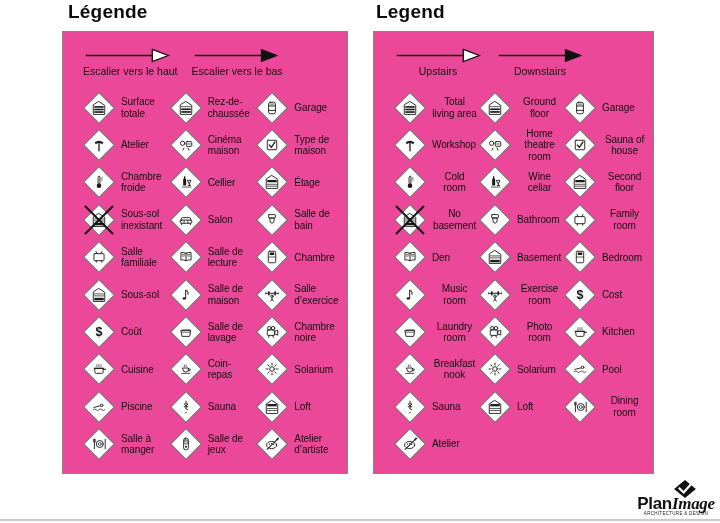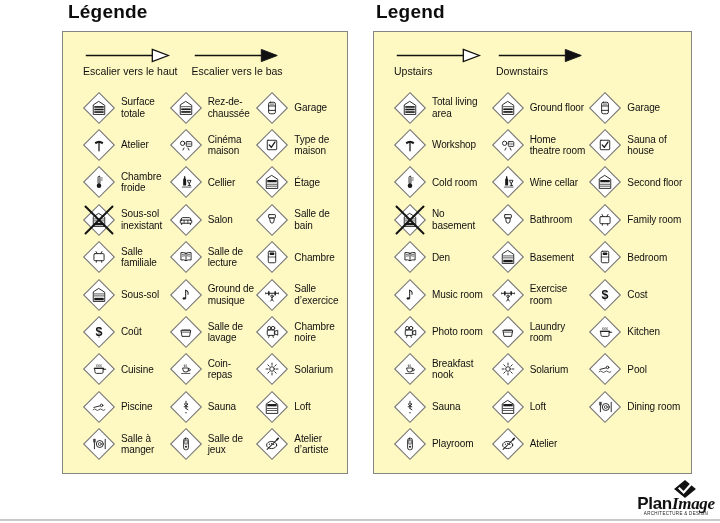--- a/index.html
+++ b/index.html
@@ -11,26 +11,26 @@
     -webkit-font-smoothing:antialiased;
   }
   .panel-title{
     position:absolute;top:1px;
     font-size:19px;font-weight:bold;letter-spacing:.2px;color:#0d0d0d;
   }
   #title-fr{left:68px;}
   #title-en{left:376px;}
   .panel{
     position:absolute;top:31px;height:443px;
-    border:1px solid #858585;background:#fef9c3;
+    border:1px solid #858585;background:#ec4899;
     box-sizing:border-box;
     padding:13px 6px 6px 18px;
   }
   #panel-fr{left:62px;width:286px;}
-  #panel-en{left:373px;width:319px;}
+  #panel-en{left:373px;width:281px;text-align:center;}
   .arrows{display:flex;gap:14px;margin:3px 0 6px 2px;}
   .arrowgrp{display:flex;flex-direction:column;}
   .arrowgrp svg{width:88px;height:15px;display:block;margin-bottom:2px;}
   .arrow-shaft{stroke:#111;stroke-width:1.4;}
   .head-open{fill:#fff;stroke:#111;stroke-width:1.4;stroke-linejoin:miter;}
   .head-filled{fill:#111;stroke:#111;stroke-width:1;}
   .alabel{font-size:10.5px;color:#111;white-space:nowrap;}
   .grid{
     display:grid;grid-template-columns:1fr 1fr 1fr;
     margin-top:12px;
@@ -383,21 +383,21 @@
           <polygon points="20,3 37,20 20,37 3,20" class="dia"></polygon>
           <use href="#sym-floor-basement" xlink:href="#sym-floor-basement" x="11" y="11" width="18" height="18"></use>
         </svg>
         <div class="lbl">Sous-sol</div>
       </div>
       <div class="item">
         <svg viewBox="0 0 40 40" class="dicon">
           <polygon points="20,3 37,20 20,37 3,20" class="dia"></polygon>
           <use href="#sym-music-note" xlink:href="#sym-music-note" x="11" y="11" width="18" height="18"></use>
         </svg>
-        <div class="lbl">Ground de musique</div>
+        <div class="lbl">Salle de maison</div>
       </div>
       <div class="item">
         <svg viewBox="0 0 40 40" class="dicon">
           <polygon points="20,3 37,20 20,37 3,20" class="dia"></polygon>
           <use href="#sym-barbell" xlink:href="#sym-barbell" x="11" y="11" width="18" height="18"></use>
         </svg>
         <div class="lbl">Salle d’exercice</div>
       </div>
       <div class="item">
         <svg viewBox="0 0 40 40" class="dicon">
@@ -628,34 +628,34 @@
       <div class="item">
         <svg viewBox="0 0 40 40" class="dicon">
           <polygon points="20,3 37,20 20,37 3,20" class="dia"></polygon>
           <use href="#sym-dollar" xlink:href="#sym-dollar" x="11" y="11" width="18" height="18"></use>
         </svg>
         <div class="lbl">Cost</div>
       </div>
       <div class="item">
         <svg viewBox="0 0 40 40" class="dicon">
           <polygon points="20,3 37,20 20,37 3,20" class="dia"></polygon>
+          <use href="#sym-laundry" xlink:href="#sym-laundry" x="11" y="11" width="18" height="18"></use>
+        </svg>
+        <div class="lbl">Laundry room</div>
+      </div>
+      <div class="item">
+        <svg viewBox="0 0 40 40" class="dicon">
+          <polygon points="20,3 37,20 20,37 3,20" class="dia"></polygon>
           <use href="#sym-movie-camera" xlink:href="#sym-movie-camera" x="11" y="11" width="18" height="18"></use>
         </svg>
         <div class="lbl">Photo room</div>
       </div>
       <div class="item">
         <svg viewBox="0 0 40 40" class="dicon">
           <polygon points="20,3 37,20 20,37 3,20" class="dia"></polygon>
-          <use href="#sym-laundry" xlink:href="#sym-laundry" x="11" y="11" width="18" height="18"></use>
-        </svg>
-        <div class="lbl">Laundry room</div>
-      </div>
-      <div class="item">
-        <svg viewBox="0 0 40 40" class="dicon">
-          <polygon points="20,3 37,20 20,37 3,20" class="dia"></polygon>
           <use href="#sym-cooking-pot" xlink:href="#sym-cooking-pot" x="11" y="11" width="18" height="18"></use>
         </svg>
         <div class="lbl">Kitchen</div>
       </div>
       <div class="item">
         <svg viewBox="0 0 40 40" class="dicon">
           <polygon points="20,3 37,20 20,37 3,20" class="dia"></polygon>
           <use href="#sym-coffee-cup" xlink:href="#sym-coffee-cup" x="11" y="11" width="18" height="18"></use>
         </svg>
         <div class="lbl">Breakfast nook</div>
@@ -687,27 +687,20 @@
           <use href="#sym-floor-loft" xlink:href="#sym-floor-loft" x="11" y="11" width="18" height="18"></use>
         </svg>
         <div class="lbl">Loft</div>
       </div>
       <div class="item">
         <svg viewBox="0 0 40 40" class="dicon">
           <polygon points="20,3 37,20 20,37 3,20" class="dia"></polygon>
           <use href="#sym-plate" xlink:href="#sym-plate" x="11" y="11" width="18" height="18"></use>
         </svg>
         <div class="lbl">Dining room</div>
-      </div>
-      <div class="item">
-        <svg viewBox="0 0 40 40" class="dicon">
-          <polygon points="20,3 37,20 20,37 3,20" class="dia"></polygon>
-          <use href="#sym-toy" xlink:href="#sym-toy" x="11" y="11" width="18" height="18"></use>
-        </svg>
-        <div class="lbl">Playroom</div>
       </div>
       <div class="item">
         <svg viewBox="0 0 40 40" class="dicon">
           <polygon points="20,3 37,20 20,37 3,20" class="dia"></polygon>
           <use href="#sym-palette" xlink:href="#sym-palette" x="11" y="11" width="18" height="18"></use>
         </svg>
         <div class="lbl">Atelier</div>
       </div>
     </div>
 </div>

